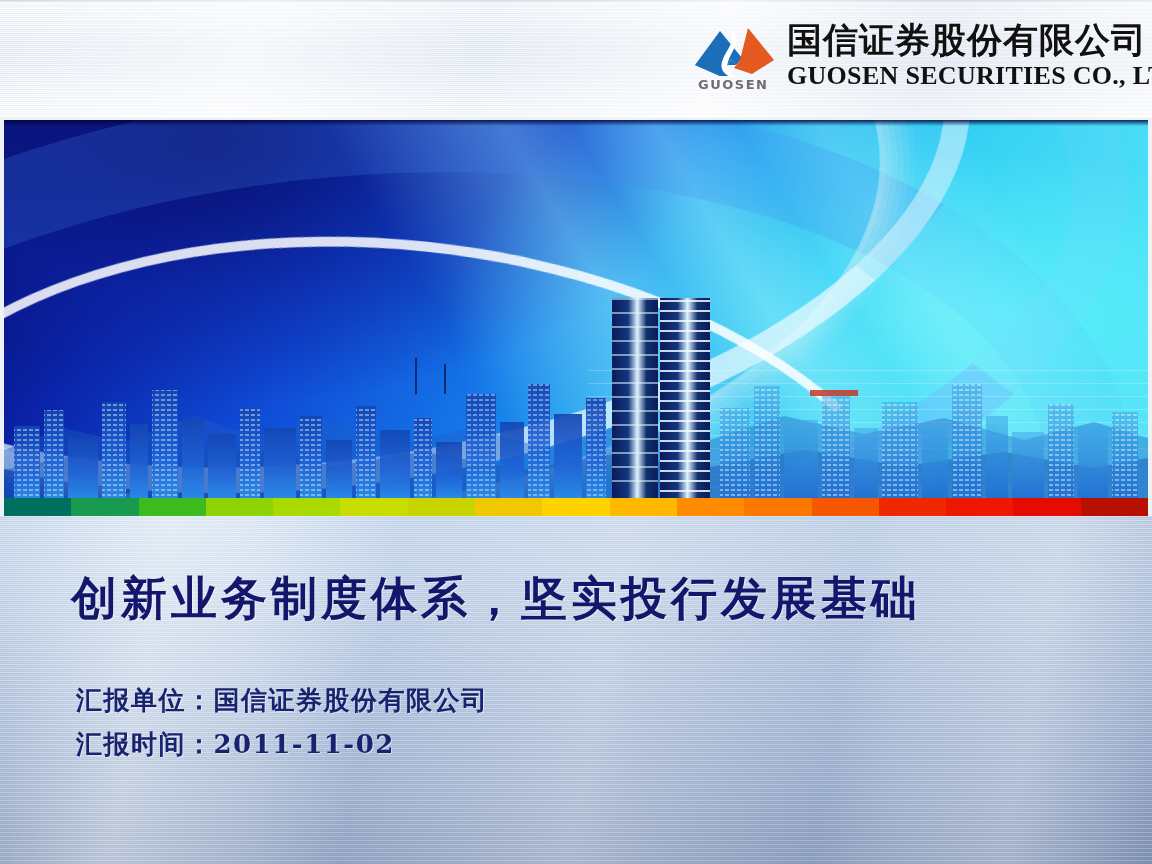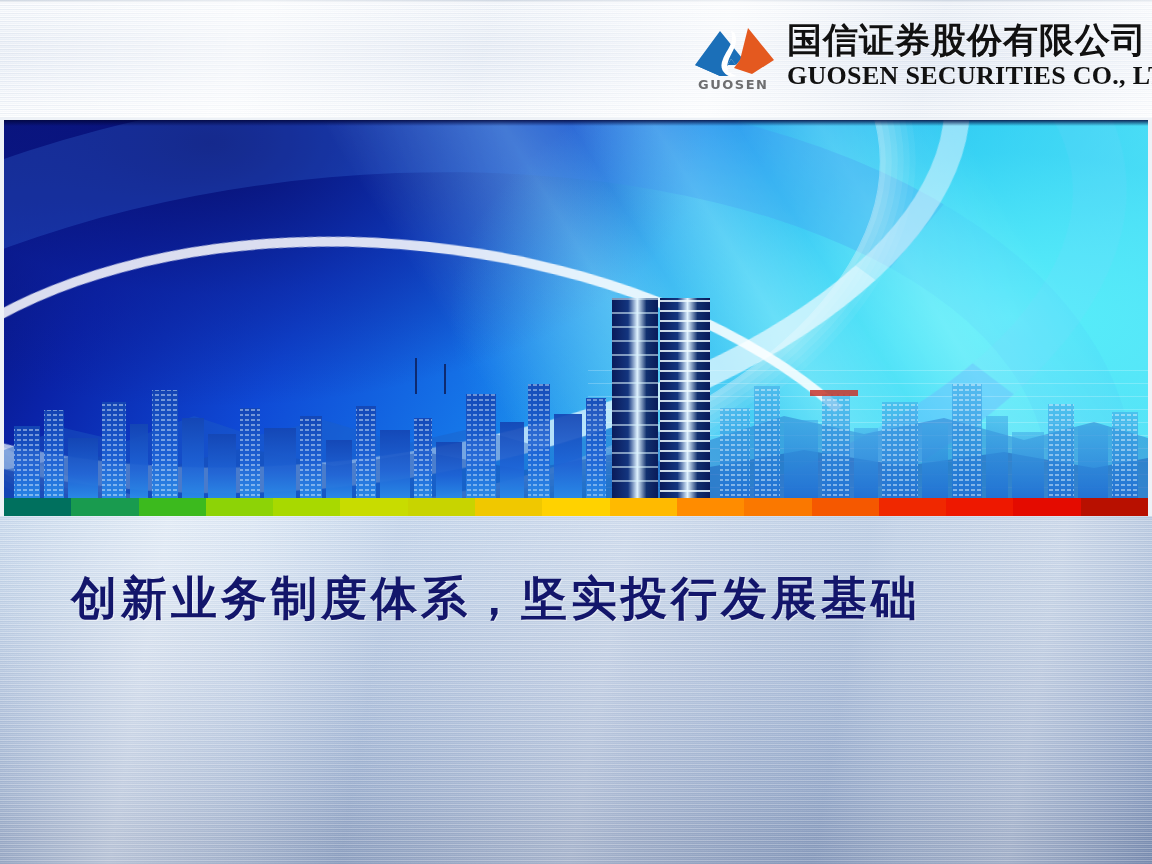--- a/index.html
+++ b/index.html
@@ -544,14 +544,18 @@
       <span style="background: rgb(228, 11, 0);"></span>
       <span style="background: rgb(184, 16, 0);"></span>
     </div>
 
   <div class="body-panel">
     <div class="body-sheen"></div>
   </div>
 
   <div class="title-main">创新业务制度体系，坚实投行发展基础</div>
 
+  <div class="subtitle-list">
+    <div class="subtitle-line">汇报单位：国信证券股份有限公司</div>
+    <div class="subtitle-line">汇报时间：2011-11-02</div>
+  </div>
 
 </div>
 
 </body></html>

